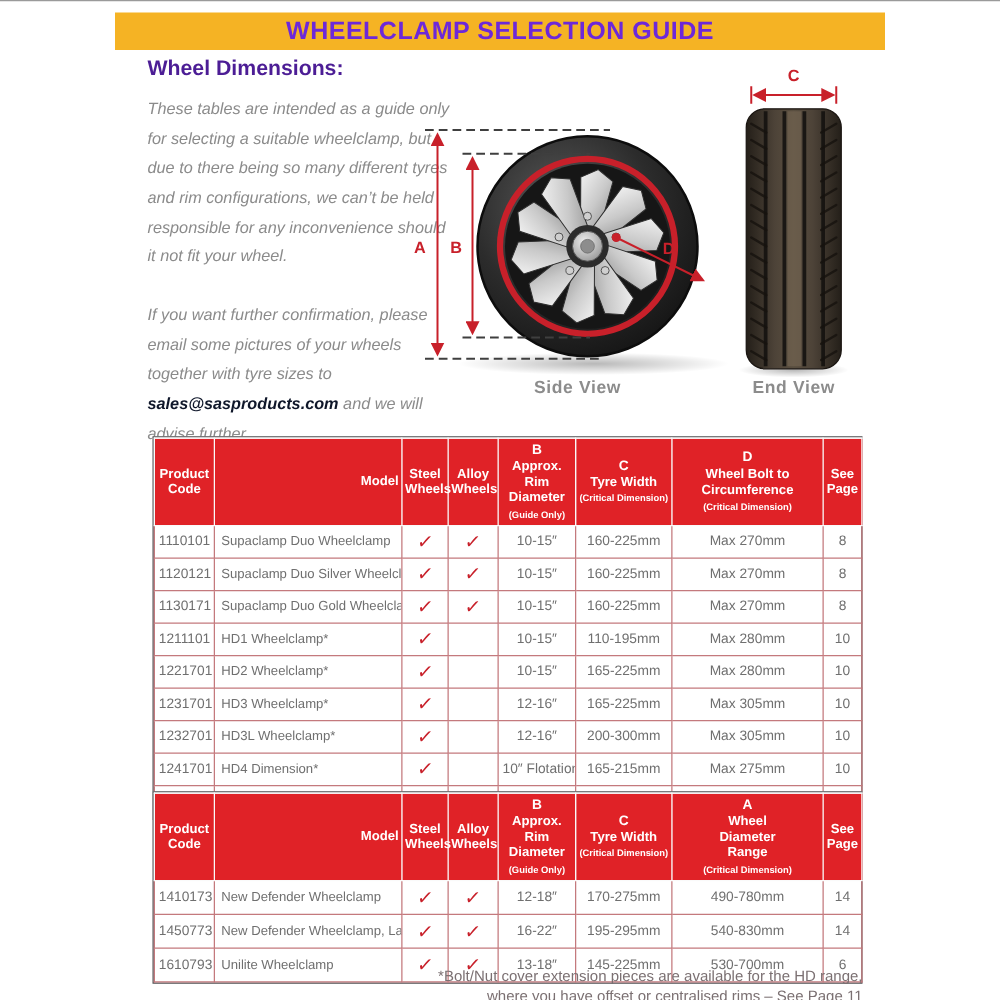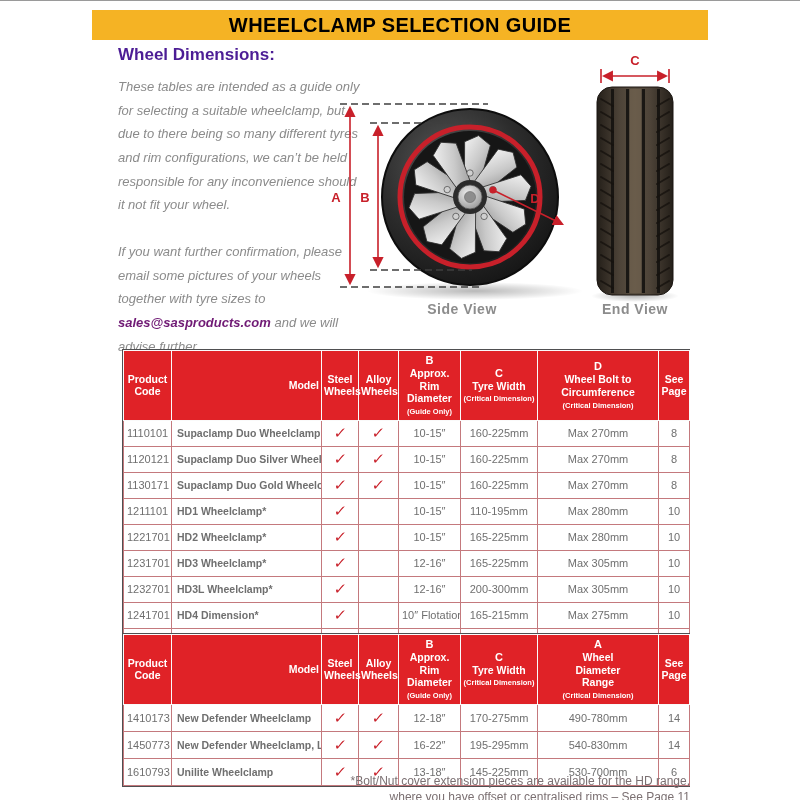--- a/index.html
+++ b/index.html
@@ -7,27 +7,27 @@
     width:800px;height:800px;position:relative;background:#ffffff;
     font-family:"Liberation Sans","DejaVu Sans",sans-serif;overflow:hidden;
     border-top:1px solid #9a9a9a;box-sizing:border-box;
   }
   
   .banner{
     position:absolute;left:92px;top:9px;width:616px;height:30px;
     background:#F5B324;display:flex;align-items:center;justify-content:center;
   }
   .banner-title{
-    font-size:20px;font-weight:bold;color:#000000;letter-spacing:0.4px;
+    font-size:20px;font-weight:bold;color:#6d28d9;letter-spacing:0.4px;
   }
   
   .intro{position:absolute;left:118px;top:44px;width:244px;}
   .intro h2{margin:0 0 10px 0;font-size:17px;font-weight:bold;color:#4c1d95;}
   .intro p{margin:0 0 23px 0;font-size:13px;line-height:1.82;color:#8b8b8b;font-style:italic;}
-  .email{font-weight:bold;color:#701a75;text-decoration:none;font-style:italic;margin-top:48px;}
+  .email{font-weight:bold;color:#0f172a;text-decoration:none;font-style:italic;margin-top:48px;}
   
   .diagram{position:absolute;left:330px;top:50px;width:370px;height:285px;}
   .dim-label{font:bold 13px "Liberation Sans",sans-serif;fill:#C8202A;}
   .view-label{font:bold 14px "Liberation Sans",sans-serif;fill:#8c8c8c;letter-spacing:0.5px;}
   
   .tbl-wrap{position:absolute;left:122px;width:566px;border:1px solid #4f4f51;background:#fff;}
   #table1-wrap{top:348px;}
   #table2-wrap{top:632px;}
   table.ptable{border-collapse:collapse;table-layout:fixed;width:100%;}
   .ptable th{
@@ -41,21 +41,21 @@
   .h-label{display:block;font-size:10.5px;line-height:1.2;}
   .h-note{display:block;font-size:7.5px;line-height:1.3;margin-top:2px;}
   .h-note:empty{display:none;}
   .ptable th.h-model{text-align:right;padding-left:6px;}
   #table2-wrap th:nth-child(7) .h-label{width:62px;margin:0 auto;}
   .ptable td{
     border:1px solid #C4797D;font-size:11px;color:#6f6f6f;text-align:center;
     height:23px;padding:1px 3px;overflow:hidden;white-space:nowrap;
   }
   #table2-wrap td{height:24px;}
-  td.col-model{text-align:left;padding-left:5px;font-size:10.5px;font-weight:bold;}
+  td.col-model{text-align:left;padding-left:5px;font-size:10.5px;}
   td.col-steel,td.col-alloy{color:#C8202A;font-size:15px;font-weight:bold;}
   td.col-steel span,td.col-alloy span{display:inline-block;transform:skewX(-8deg);}
   
   .footnote{
     position:absolute;left:290px;top:772px;width:400px;text-align:right;
     font-size:12px;line-height:1.35;color:#7b7072;
   }
 </style>
 </head>
 <body>

